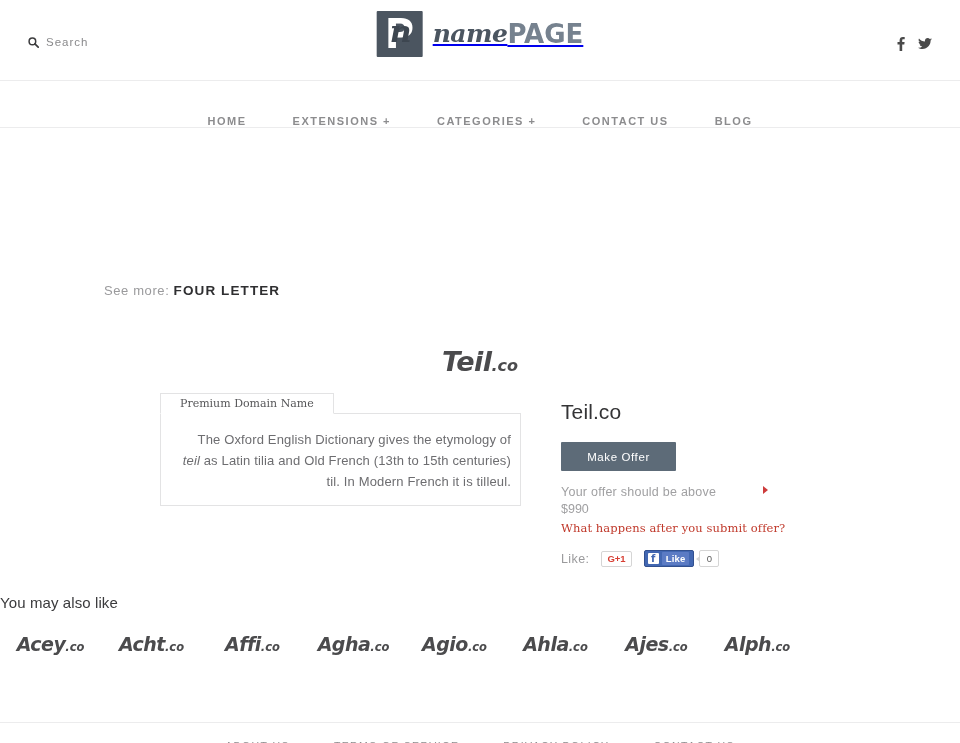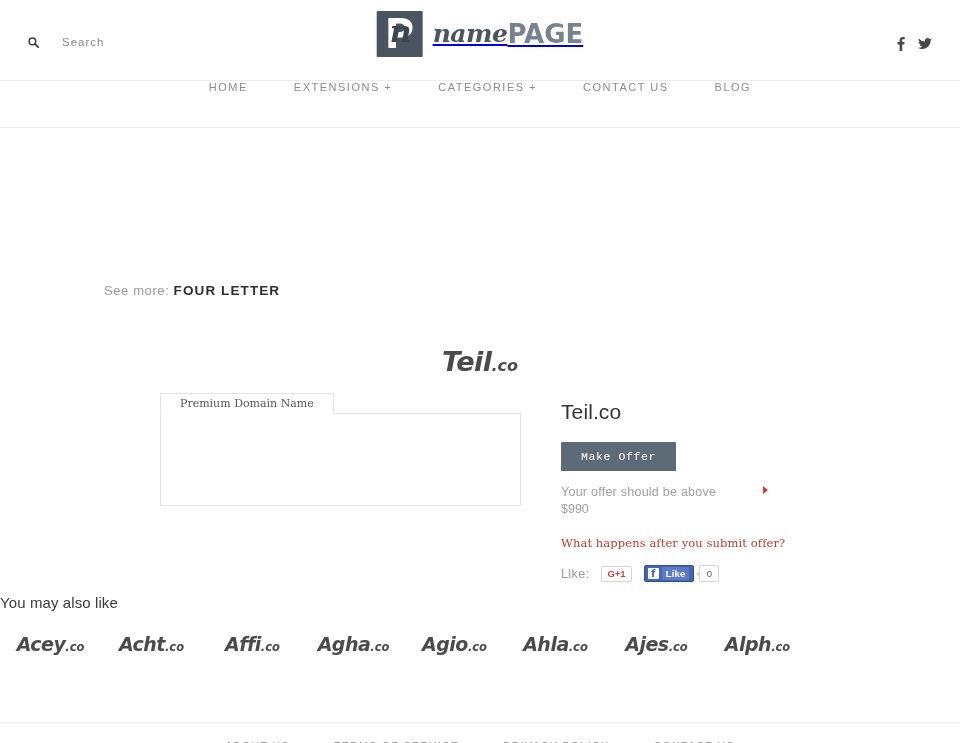--- a/index.html
+++ b/index.html
@@ -14,21 +14,21 @@
 
   
   .topbar {
     position: relative;
     height: 81px;
     border-bottom: 1px solid #ececed;
     background: #fff;
   }
   .search-box {
     position: absolute; left: 28px; top: 36px;
-    display: flex; align-items: center; gap: 23px;
+    display: flex; align-items: center; gap: 7px;
     cursor: pointer;
   }
   .search-icon { width: 11px; height: 11px; position: relative; display:inline-block; }
   .search-icon svg { display:block; }
   .search-label {
     font-size: 11.5px; letter-spacing: 1.0px; color: #8a8a8c;
     font-family: "Liberation Sans", sans-serif;
   }
   .logo {
     position: absolute; left: 50%; top: 11px; transform: translateX(-50%);
@@ -60,22 +60,23 @@
   }
   .social {
     position: absolute; right: 28px; top: 37px;
     display: flex; align-items: center; gap: 13px;
   }
   .social a { color: #4a4a4a; text-decoration: none; display: inline-flex; }
 
   
   .navbar {
     height: 47px; border-bottom: 1px solid #ececed;
-    display: flex; align-items: flex-start; justify-content: center; gap: 0px;
+    display: flex; align-items: flex-end; justify-content: center; gap: 0px;
     background: #fff;
+    font-weight: bold;
   }
   .navbar a {
     font-size: 11px; letter-spacing: 1.5px; color: #8c8c8e;
     text-decoration: none; padding: 0 23px;
     font-family: "Liberation Sans", sans-serif;
   }
 
   
   .content { position: relative; padding: 0; }
 
@@ -131,38 +132,38 @@
   }
   .offer h2 {
     margin: 0 0 18px 0; padding: 0;
     font-size: 21px; font-weight: normal; color: #343436; letter-spacing: 0.1px;
   }
   .make-offer-btn {
     display: block; width: 115px; height: 29px;
     background: #5d6b78; color: #ffffff;
     border: none; border-radius: 1px;
     font-size: 11.5px; letter-spacing: 0.6px; cursor: pointer;
-    font-family: Liberation Mono, monospace;
+    font-family: Liberation Sans, sans-serif;
     margin-bottom: 12px;
     text-align: center;
   }
   .offer-above {
     position: relative; width: 207px;
     font-size: 12.5px; line-height: 19px; color: #a0a0a2; letter-spacing: 0.25px;
   }
   .offer-arrow {
     position: absolute; right: 0; top: 3px;
     width: 0; height: 0;
     border-left: 5px solid #cd3b3b;
     border-top: 4px solid transparent;
     border-bottom: 4px solid transparent;
   }
   .offer-price { font-size: 12.5px; color: #a0a0a2; }
   .offer-link {
-    display: inline-block; margin-top: 20px;
+    display: inline-block; margin-top: 5px;
     font-family: "DejaVu Serif", serif;
     font-size: 11.5px; color: #c0392b; text-decoration: none; letter-spacing: 0.1px;
   }
   .share-row {
     display: flex; align-items: center; gap: 12px; margin-top: 14px;
   }
   .share-label { font-size: 12.5px; color: #9a9a9c; letter-spacing: 0.4px; }
   .gplus-btn {
     display: inline-flex; align-items: center; justify-content: center;
     height: 16px; padding: 0 5px;
@@ -293,20 +294,23 @@
       <span class="sm-label">See more:</span>
       <a class="sm-link" href="#">FOUR LETTER</a>
     </div>
 
     <div class="bigdomain">
       <span class="dn">Teil</span><span class="tld">.co</span>
     </div>
 
     <div class="desc-panel">
       <div class="desc-tab">Premium Domain Name</div>
+      <div class="desc-body">
+        <span>The Oxford English Dictionary gives the etymology of </span><em>teil</em><span> as Latin tilia and Old French (13th to 15th centuries) til. In Modern French it is tilleul.</span>
+      </div>
     </div>
 
     <div class="offer">
       <h2>Teil.co</h2>
 
       <button class="make-offer-btn">Make Offer</button>
 
       <div class="offer-above">
         <span>Your offer should be above</span>
         <span class="offer-arrow"></span>

